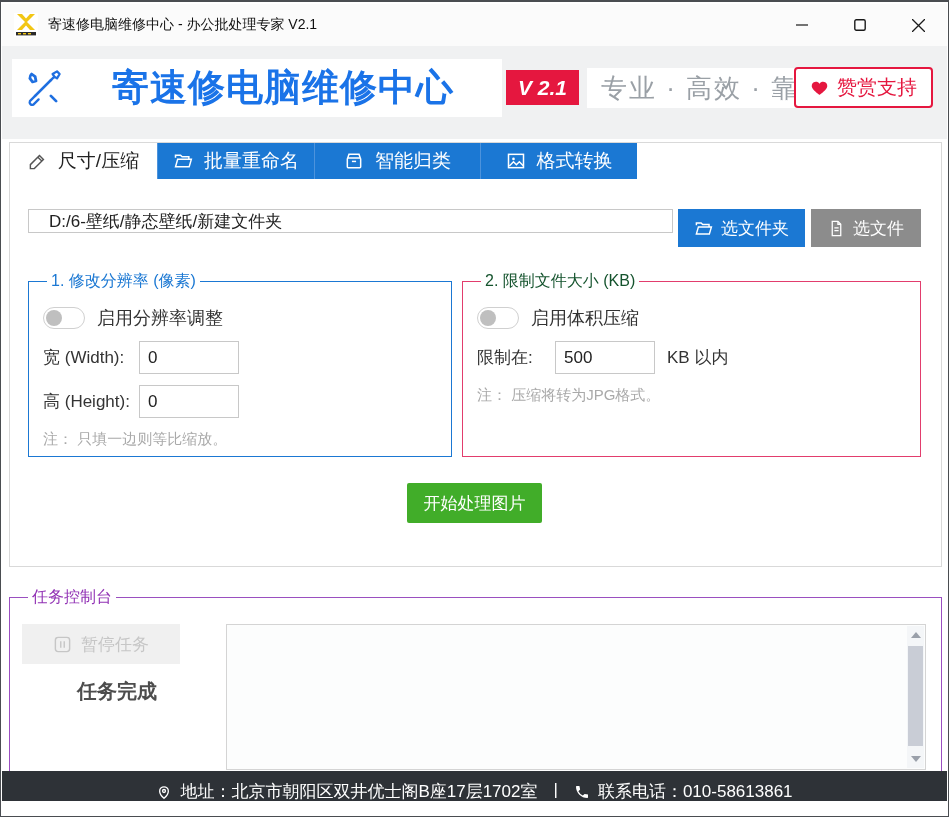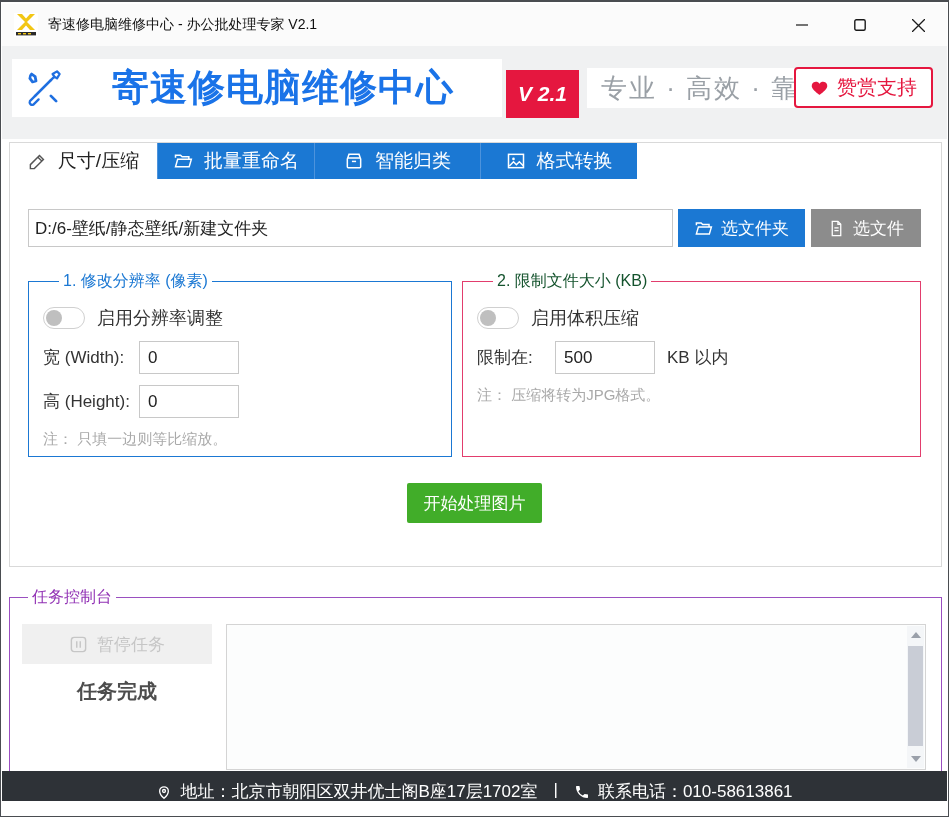--- a/index.html
+++ b/index.html
@@ -15,52 +15,52 @@
   .win-controls{ margin-left:auto; display:flex; height:100%; }
   .win-btn{ width:58px; height:100%; display:flex; align-items:center; justify-content:center; cursor:default; }
   .win-btn svg{ display:block; }
 
   
   .header{ position:absolute; left:1px; right:1px; top:44px; height:93px; background:#f0f1f2; }
   .brand-strip{ position:absolute; left:10px; top:13px; width:490px; height:58px; background:#fff;
                 display:flex; align-items:center; }
   .tools-icon{ width:42px; height:42px; margin-left:10px; flex:0 0 auto; }
   .brand-title{ flex:1; text-align:center; font-size:37px; font-weight:700; color:#1a73e8; letter-spacing:1px; white-space:nowrap; }
-  .version-badge{ position:absolute; left:504px; top:24px; height:48px; padding:0 12px; background:#e5173f;
+  .version-badge{ position:absolute; left:504px; top:24px; height:35px; padding:0 12px; background:#e5173f;
                   color:#fff; font-size:21px; font-weight:700; font-style:italic; display:flex; align-items:center; }
   .tagline{ position:absolute; left:585px; top:22px; height:40px; padding:0 14px; background:#fff;
             color:#9aa0a6; font-size:26px; letter-spacing:2px; display:flex; align-items:center; white-space:nowrap; }
   .support-btn{ position:absolute; right:14px; top:21px; height:41px; padding:0 14px; background:#fff;
                 border:2px solid #e5173f; border-radius:4px; color:#e5173f; font-size:20px;
                 display:flex; align-items:center; gap:8px; cursor:pointer; white-space:nowrap; }
 
   
   .main-panel{ position:absolute; left:8px; top:140px; width:933px; height:425px; background:#fff;
                border:1px solid #d9d9d9; }
   .tab-row{ display:flex; height:36px; }
   .tab{ display:flex; align-items:center; justify-content:center; gap:11px; font-size:19px; cursor:pointer; }
   .tab.active{ width:147px; background:#fff; color:#222; }
   .tab.inactive{ background:#1b78d3; color:#fff; border-left:1px solid #4d93dc; }
   .tab.t2{ width:157px; } .tab.t3{ width:166px; } .tab.t4{ width:157px; }
   .tab svg{ flex:0 0 auto; }
 
   .panel-content{ padding:16px 20px 0 18px; }
   .select-label{ font-size:17px; color:#333; }
   .path-row{ display:flex; margin-top:14px; height:38px; }
-  .path-input{ flex:1; height:38px; border:1px solid #c8c8c8; font-size:17px; color:#222;
-               padding:0 6px; font-family:inherit; background:#fff; }
+  .path-input{ flex:1; height:24px; border:1px solid #c8c8c8; font-size:17px; color:#222;
+               padding:0 20px; font-family:inherit; background:#fff; }
   .btn{ display:flex; align-items:center; justify-content:center; gap:8px; color:#fff; font-size:17px;
         border:none; cursor:pointer; font-family:inherit; white-space:nowrap; }
   .btn-folder{ width:127px; margin-left:5px; background:#1b78d3; }
   .btn-file{ width:110px; margin-left:6px; background:#8c8c8c; }
 
   .fieldsets-row{ display:flex; gap:10px; margin-top:24px; }
   fieldset{ border-radius:0; }
   .fs{ height:186px; padding:4px 14px 0 14px; background:#fff; }
-  .fs legend{ font-size:16px; padding:0 4px; margin-left:16px; }
+  .fs legend{ font-size:16px; padding:0 4px; margin-left:4px; }
   .fs-res{ width:424px; border:1px solid #1b78d3; }
   .fs-res legend{ color:#1b78d3; }
   .fs-size{ flex:1; border:1px solid #e23d6d; }
   .fs-size legend{ color:#14532d; }
 
   .toggle-row{ display:flex; align-items:center; gap:12px; margin-top:10px; }
   .toggle{ width:42px; height:22px; border:1px solid #d0d0d0; border-radius:12px; background:#fff;
            position:relative; cursor:pointer; flex:0 0 auto; }
   .toggle .knob{ position:absolute; left:2px; top:2px; width:16px; height:16px; border-radius:50%; background:#bfbfbf; }
   .toggle-label{ font-size:18px; color:#333; }
@@ -74,21 +74,21 @@
 
   .start-row{ display:flex; justify-content:center; margin-top:26px; }
   .start-btn{ width:135px; height:40px; background:#41ad29; color:#fff; font-size:17px; border:none;
               border-radius:2px; cursor:pointer; font-family:inherit; }
 
   
   .console-fs{ position:absolute; left:8px; top:585px; width:933px; height:197px;
                border:1px solid #9a4fc0; background:#fff; padding:0 14px; }
   .console-fs legend{ font-size:16px; color:#9233b5; padding:0 4px; margin-left:4px; }
   .console-body{ position:relative; height:100%; }
-  .pause-btn{ position:absolute; left:-2px; top:16px; width:190px; height:40px; background:#f0f0f0;
+  .pause-btn{ position:absolute; left:-2px; top:16px; width:158px; height:40px; background:#f0f0f0;
               border:none; color:#c6c6c6; font-size:17px; display:flex; align-items:center;
               justify-content:center; gap:9px; font-family:inherit; }
   .status-text{ position:absolute; left:-2px; top:70px; width:190px; text-align:center;
                 font-size:20px; font-weight:700; color:#4d4d4d; }
   .log-box{ position:absolute; left:202px; right:1px; top:16px; height:146px;
             border:1px solid #d4d4d4; background:#fcfdfd; }
   .scrollbar{ position:absolute; right:1px; top:1px; bottom:1px; width:17px; background:#f4f6f8; }
   .sb-arrow{ position:absolute; left:0; width:17px; height:18px; display:flex; align-items:center; justify-content:center; }
   .sb-up{ top:0; } .sb-down{ bottom:0; }
   .tri-up{ width:0; height:0; border-left:5px solid transparent; border-right:5px solid transparent; border-bottom:6px solid #9aa0aa; }

